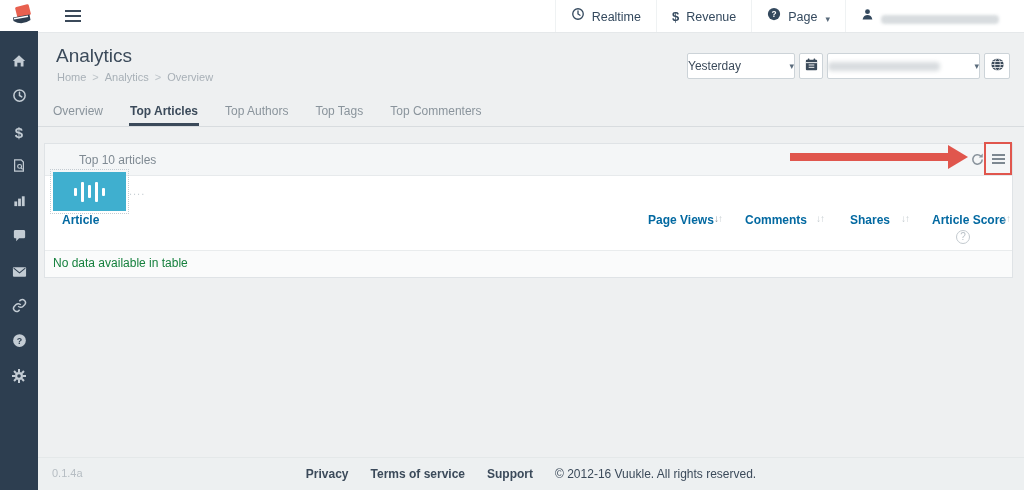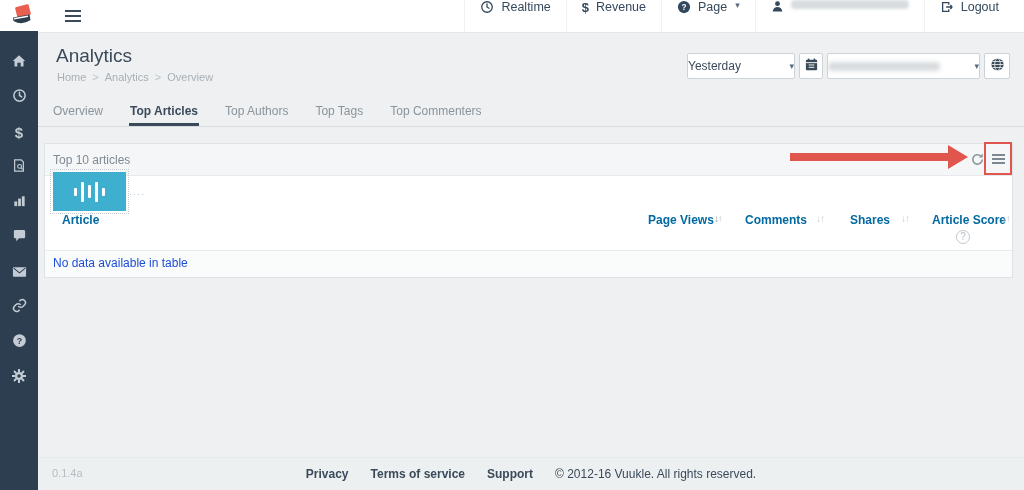--- a/index.html
+++ b/index.html
@@ -6,21 +6,21 @@
   html,body { background:#dfe3e6; }
   body { font-family:"Liberation Sans", sans-serif; }
   .screen { position:relative; width:1024px; height:490px; background:#eef0f1; overflow:hidden; }
 
   
   .navbar { position:absolute; top:0; left:0; right:0; height:33px; background:#fff; border-bottom:1px solid #e5e8ea; z-index:2; }
   .logo { position:absolute; left:9px; top:4px; width:26px; height:26px; }
   .nav-toggle { position:absolute; left:55px; top:0; height:32px; width:36px; display:flex; flex-direction:column; justify-content:center; align-items:center; gap:3px; cursor:pointer; }
   .nav-toggle i { display:block; width:16px; height:2px; background:#3b4a5a; }
   .nav-right { position:absolute; right:10px; top:0; height:32px; display:flex; }
-  .nav-item { display:flex; align-items:flex-start; gap:7px; padding:0 15px; border-left:1px solid #eff2f3; font-size:12.5px; color:#34495e; cursor:pointer; white-space:nowrap; }
+  .nav-item { display:flex; align-items:flex-end; gap:7px; padding:8px 15px; border-left:1px solid #eff2f3; font-size:12.5px; color:#34495e; cursor:pointer; white-space:nowrap; }
   .nav-dollar { font-size:13px; font-weight:bold; color:#34495e; }
   .caret { font-size:9px; color:#5a6b7c; margin-left:1px; }
   .redacted { display:inline-block; height:9px; border-radius:4px; background:#d8dcdf; filter:blur(1.5px); }
   .redacted.email { width:118px; }
   .redacted.site { width:112px; filter:blur(2px); }
 
   
   .sidebar { position:absolute; left:0; top:31px; bottom:0; width:38px; background:#2d3e50; z-index:3; padding-top:14px; }
   .side-item { height:35px; display:flex; align-items:center; justify-content:center; cursor:pointer; }
   .side-dollar { font-size:15px; font-weight:bold; color:#c3ccd4; }
@@ -39,21 +39,21 @@
   .icon-btn.globe { width:26px; }
 
   
   .tabs { position:absolute; left:38px; right:0; top:99px; height:28px; border-bottom:1px solid #d8dcdf; padding-left:14px; display:flex; gap:25px; }
   .tab { font-size:12px; color:#8a949c; line-height:25px; cursor:pointer; border-bottom:3px solid transparent; padding:0 1px; white-space:nowrap; }
   .tab.active { color:#3b4a5a; font-weight:bold; border-bottom-color:#3b4a5a; }
 
   
   .panel { position:absolute; left:44px; top:143px; width:969px; height:135px; background:#fff; border:1px solid #dfe3e6; }
   .panel-header { position:relative; height:32px; background:#f4f6f7; border-bottom:1px solid #e7eaec; }
-  .panel-title { position:absolute; left:8px; top:9px; font-size:12px; color:#7f8a93; }
+  .panel-title { position:absolute; left:34px; top:9px; font-size:12px; color:#7f8a93; }
   .refresh-btn { position:absolute; left:925px; top:8px; width:15px; height:15px; cursor:pointer; }
   .panel-menu-btn { position:absolute; left:941px; top:3px; width:24px; height:24px; display:flex; flex-direction:column; justify-content:center; align-items:center; gap:2px; cursor:pointer; }
   .panel-menu-btn i { display:block; width:13px; height:2px; background:#7d8891; }
   .anno-box { position:absolute; left:939px; top:-2px; width:28px; height:33px; border:2px solid #e0564d; pointer-events:none; z-index:6; }
   .anno-arrow-shaft { position:absolute; left:745px; top:9px; width:158px; height:8px; background:#e0564d; z-index:6; }
   .anno-arrow-head { position:absolute; left:903px; top:1px; width:0; height:0; border-left:20px solid #e0564d; border-top:12px solid transparent; border-bottom:12px solid transparent; z-index:6; }
 
   .loader-block { position:absolute; left:8px; top:28px; width:73px; height:39px; background:#3fafcf; display:flex; align-items:center; justify-content:center; gap:4px; outline:1px dotted #c4ccd2; outline-offset:2px; z-index:4; }
   .loader-block .bar { width:3px; background:#fff; border-radius:1px; }
   .loader-block .bar:nth-child(1){ height:8px; }
@@ -69,21 +69,21 @@
   .th.cm { left:700px; }
   .th.sh { left:805px; }
   .th.as { left:887px; }
   .sort { position:absolute; top:69px; font-size:10px; color:#c6cdd1; letter-spacing:-1px; cursor:pointer; }
   .sort.pv { left:669px; }
   .sort.cm { left:771px; }
   .sort.sh { left:856px; }
   .sort.as { left:957px; }
   .sort .active-dir { color:#8a949d; }
   .q-circle { position:absolute; left:911px; top:86px; width:14px; height:14px; border:1px solid #c3cacf; border-radius:50%; color:#b9c1c7; font-size:10px; line-height:12px; text-align:center; cursor:pointer; }
-  .empty-row { position:absolute; left:0; top:106px; width:967px; height:27px; background:#fafbfb; border-top:1px solid #e9eced; font-size:12px; color:#1d4ed8; line-height:25px; padding-left:8px; }
+  .empty-row { position:absolute; left:0; top:106px; width:967px; height:27px; background:#fafbfb; border-top:1px solid #e9eced; font-size:12px; color:#15803d; line-height:25px; padding-left:8px; }
 
   
   .footer { position:absolute; left:38px; right:0; bottom:0; height:33px; background:#edf0f1; border-top:1px solid #e4e8e9; }
   .version { position:absolute; left:14px; top:0; line-height:31px; font-size:11px; color:#b6bdc3; }
   .footer-center { position:absolute; left:0; right:0; top:0; height:31px; display:flex; align-items:center; justify-content:center; gap:22px; font-size:12px; color:#3b4a5a; white-space:nowrap; }
   .footer-link { font-weight:bold; cursor:pointer; }
 </style>
 </head>
 <body>
 
@@ -128,29 +128,20 @@
       </span>
       <span class="nav-item">
         <span>
           <svg width="13" height="13" viewBox="0 0 16 16" fill="#34495e">
               <circle cx="8" cy="4.5" r="3"></circle>
               <path d="M2 14c.6-4 3.2-5.5 6-5.5s5.4 1.5 6 5.5z"></path>
             </svg>
         </span>
         <span class="redacted email"></span>
       </span>
-      <span class="nav-item">
-        <span>
-          <svg width="14" height="14" viewBox="0 0 16 16" fill="none" stroke="#34495e" stroke-width="1.5">
-              <path d="M10 5.5V3H3v10h7v-2.5"></path>
-              <path d="M7 8h7M14 8l-2.2-2.2M14 8l-2.2 2.2"></path>
-            </svg>
-        </span>
-        <span>Logout</span>
-      </span>
     </div>
   </div>
 
   <div class="sidebar">
     <div class="side-item">
         <span><svg width="16" height="16" viewBox="0 0 16 16" fill="#c3ccd4">
             <path d="M8 2.2 14.2 8h-1.7v5.5H9.7V9.8H6.3v3.7H3.5V8H1.8z"></path>
           </svg></span>
       </div>
     <div class="side-item">

